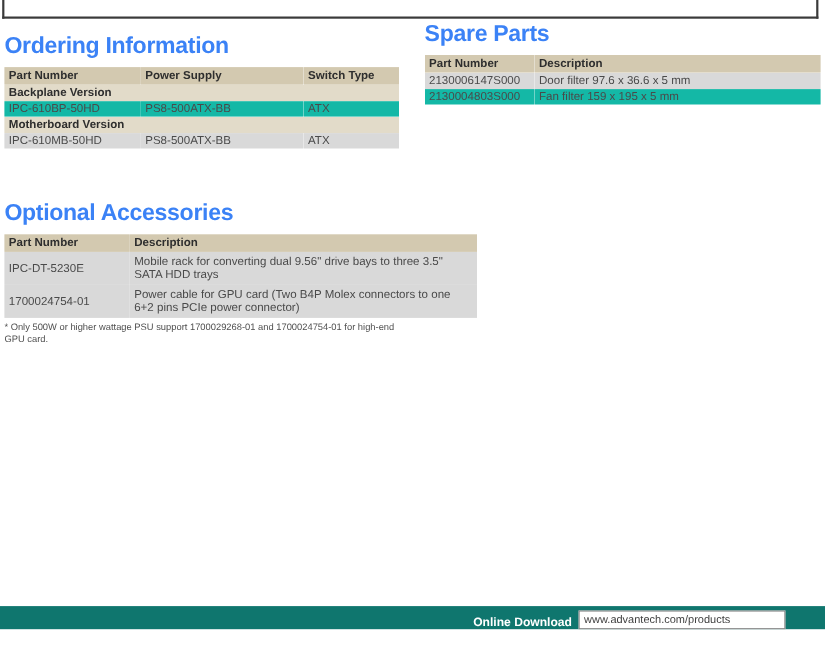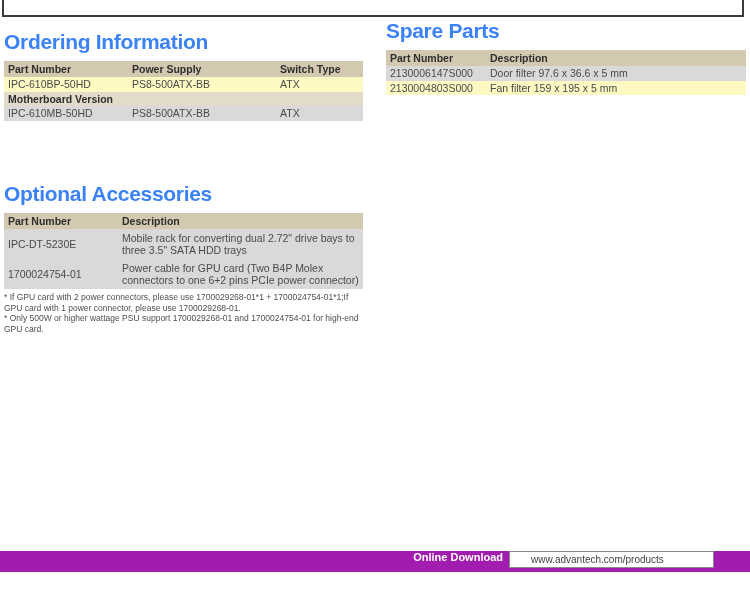--- a/index.html
+++ b/index.html
@@ -9,56 +9,56 @@
     -webkit-font-smoothing:antialiased;overflow:hidden;
   }
   
   .top-box{
     position:absolute;top:-4px;left:2px;width:742px;height:21px;
     border:2px solid #3a3a3a;border-top:none;box-sizing:border-box;background:#fff;
   }
   .section{position:absolute;}
   #ordering-section{left:4px;top:30px;width:359px;}
   #spare-section{left:386px;top:19px;width:360px;}
-  #optional-section{left:4px;top:182px;width:359px;}
+  #optional-section{left:4px;top:182px;width:430px;}
   h1.sec-title{
     margin:0 0 8px 0;font-size:21px;font-weight:700;color:#3b82f6;
     letter-spacing:-0.3px;line-height:23px;
   }
   table.tbl{border-collapse:collapse;width:100%;table-layout:fixed;}
   .tbl th,.tbl td{
     text-align:left;vertical-align:middle;padding:1px 4px;
     font-size:10.5px;line-height:12.5px;color:#4a4a4a;
     overflow:hidden;
   }
   .tbl tr.hdr th{
     background:#d3c9b0;color:#2e2e2e;font-weight:700;height:14px;
   }
   .tbl tr.grp td{
     background:#e2dbc9;color:#2e2e2e;font-weight:700;height:12.5px;
   }
   .tbl tr.gray td{background:#d9d9d9;}
-  .tbl tr.light td{background:#fef9c3;margin-left:28px;}
+  .tbl tr.light td{background:#14b8a6;margin-left:28px;}
   .tbl tr.single td{height:12.5px;}
   .tbl tr.double td{height:26px;padding-top:2px;padding-bottom:2px;}
   .footnotes{margin-top:3px;width:359px;}
   .footnote{
     font-size:8.5px;line-height:10.5px;color:#4f4f4f;margin:0;
   }
   #footer-bar{
     position:absolute;left:0;top:551px;width:750px;height:21px;
-    background:#a21caf;display:flex;align-items:flex-start;justify-content:flex-end;
+    background:#0f766e;display:flex;align-items:flex-end;justify-content:flex-end;
     box-sizing:border-box;
   }
   .footer-label{
     color:#ffffff;font-weight:700;font-size:11px;margin-right:6px;white-space:nowrap;
   }
   .footer-url-box{
     width:182px;height:15px;background:#ffffff;border:1px solid #8a8a8a;
-    margin-right:36px;display:flex;align-items:center;padding-left:21px;
+    margin-right:36px;display:flex;align-items:center;padding-left:4px;
     font-size:10px;color:#3f3f3f;white-space:nowrap;overflow:hidden;
   }
 </style>
 </head>
 <body>
 
 <div class="top-box"></div>
 
 <div class="section" id="ordering-section">
   <h1 class="sec-title">Ordering Information</h1>
@@ -66,20 +66,23 @@
     <colgroup>
         <col style="width:124px">
         <col style="width:148px">
         <col>
       </colgroup>
     <tbody>
       <tr class="hdr">
         <th>Part Number</th>
         <th>Power Supply</th>
         <th>Switch Type</th>
+      </tr>
+      <tr class="grp">
+        <td colspan="3">Backplane Version</td>
       </tr>
       <tr class="light single">
         <td>IPC-610BP-50HD</td>
         <td>PS8-500ATX-BB</td>
         <td>ATX</td>
       </tr>
       <tr class="grp">
         <td colspan="3">Motherboard Version</td>
       </tr>
       <tr class="gray single">
@@ -122,30 +125,29 @@
         <col style="width:114px">
         <col>
       </colgroup>
     <tbody>
       <tr class="hdr">
         <th>Part Number</th>
         <th>Description</th>
       </tr>
       <tr class="gray double">
         <td>IPC-DT-5230E</td>
-        <td>Mobile rack for converting dual 2.72" drive bays to three 3.5" SATA HDD trays</td>
+        <td>Mobile rack for converting dual 9.56" drive bays to three 3.5" SATA HDD trays</td>
       </tr>
       <tr class="gray double">
         <td>1700024754-01</td>
         <td>Power cable for GPU card (Two B4P Molex connectors to one 6+2 pins PCIe power connector)</td>
       </tr>
     </tbody>
   </table>
   <div class="footnotes">
-    <p class="footnote">* If GPU card with 2 power connectors, please use 1700029268-01*1 + 1700024754-01*1;If GPU card with 1 power connector, please use 1700029268-01.</p>
     <p class="footnote">* Only 500W or higher wattage PSU support 1700029268-01 and 1700024754-01 for high-end GPU card.</p>
   </div>
 </div>
 
 <div id="footer-bar">
   <span class="footer-label">Online Download</span>
   <span class="footer-url-box">www.advantech.com/products</span>
 </div>
 
 </body></html>

